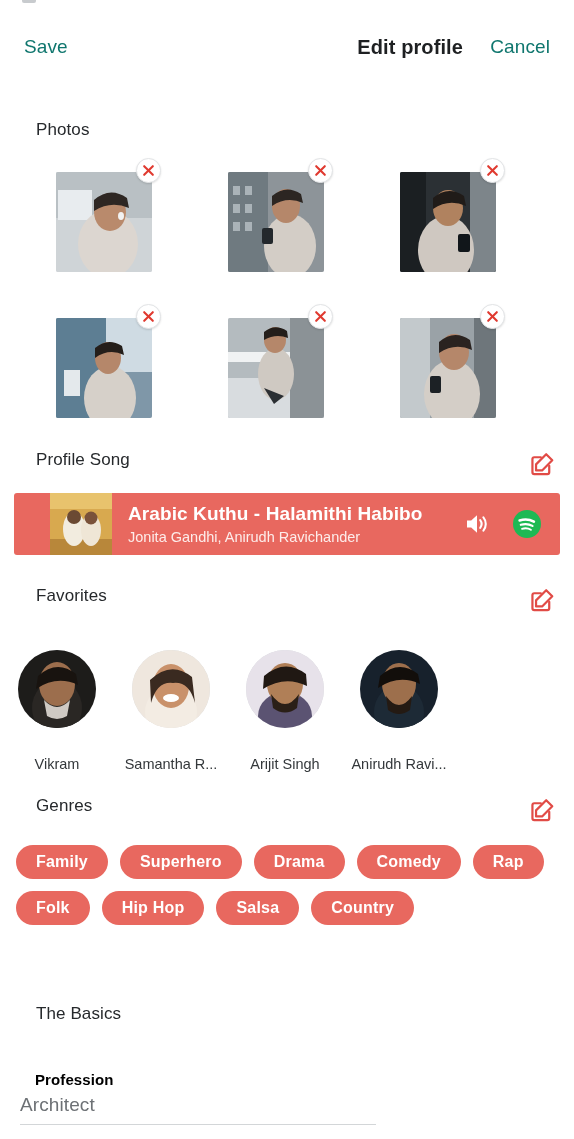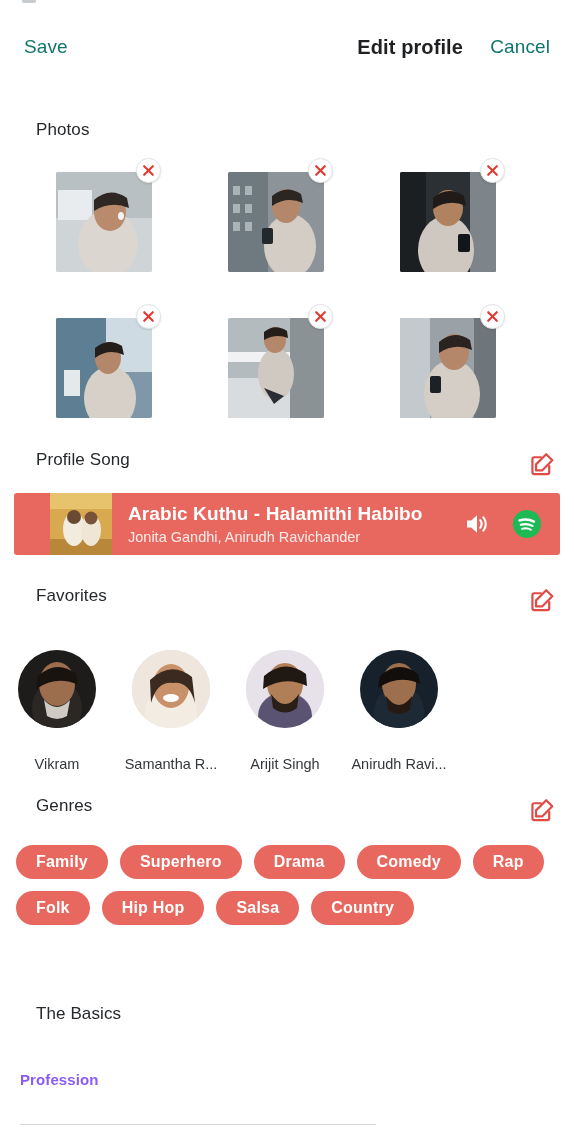--- a/index.html
+++ b/index.html
@@ -117,22 +117,22 @@
   }
   .chip {
     background: #e8685f; color: #ffffff;
     border-radius: 17px; height: 34px; line-height: 34px;
     padding: 0 20px; font-size: 16px; font-weight: bold;
     letter-spacing: .2px; white-space: nowrap; cursor: pointer;
   }
 
   
   .field-label {
-    position: absolute; left: 20px; top: 1071px;
-    font-size: 15px; font-weight: bold; color: #8b5cf6; letter-spacing: .1px;
+    position: absolute; left: 35px; top: 1071px;
+    font-size: 15px; font-weight: bold; color: #000000; letter-spacing: .1px;
   }
   .field-value {
     position: absolute; left: 20px; top: 1094px; width: 356px;
     font-size: 19px; color: #6d7175; letter-spacing: .1px;
     border: none; outline: none; background: transparent;
     font-family: "Liberation Sans", sans-serif;
     padding: 0 0 6px 0;
   }
   .field-rule {
     position: absolute; left: 20px; top: 1124px;
@@ -396,15 +396,16 @@
       <div class="chip">Comedy</div>
       <div class="chip">Rap</div>
       <div class="chip">Folk</div>
       <div class="chip">Hip Hop</div>
       <div class="chip">Salsa</div>
       <div class="chip">Country</div>
     </div>
 
   <div class="sec-head" style="top:1004px">The Basics</div>
   <div class="field-label">Profession</div>
+  <input class="field-value" type="text" value="Architect" style="">
   <div class="field-rule"></div>
 
 </div>
 
 </body></html>

